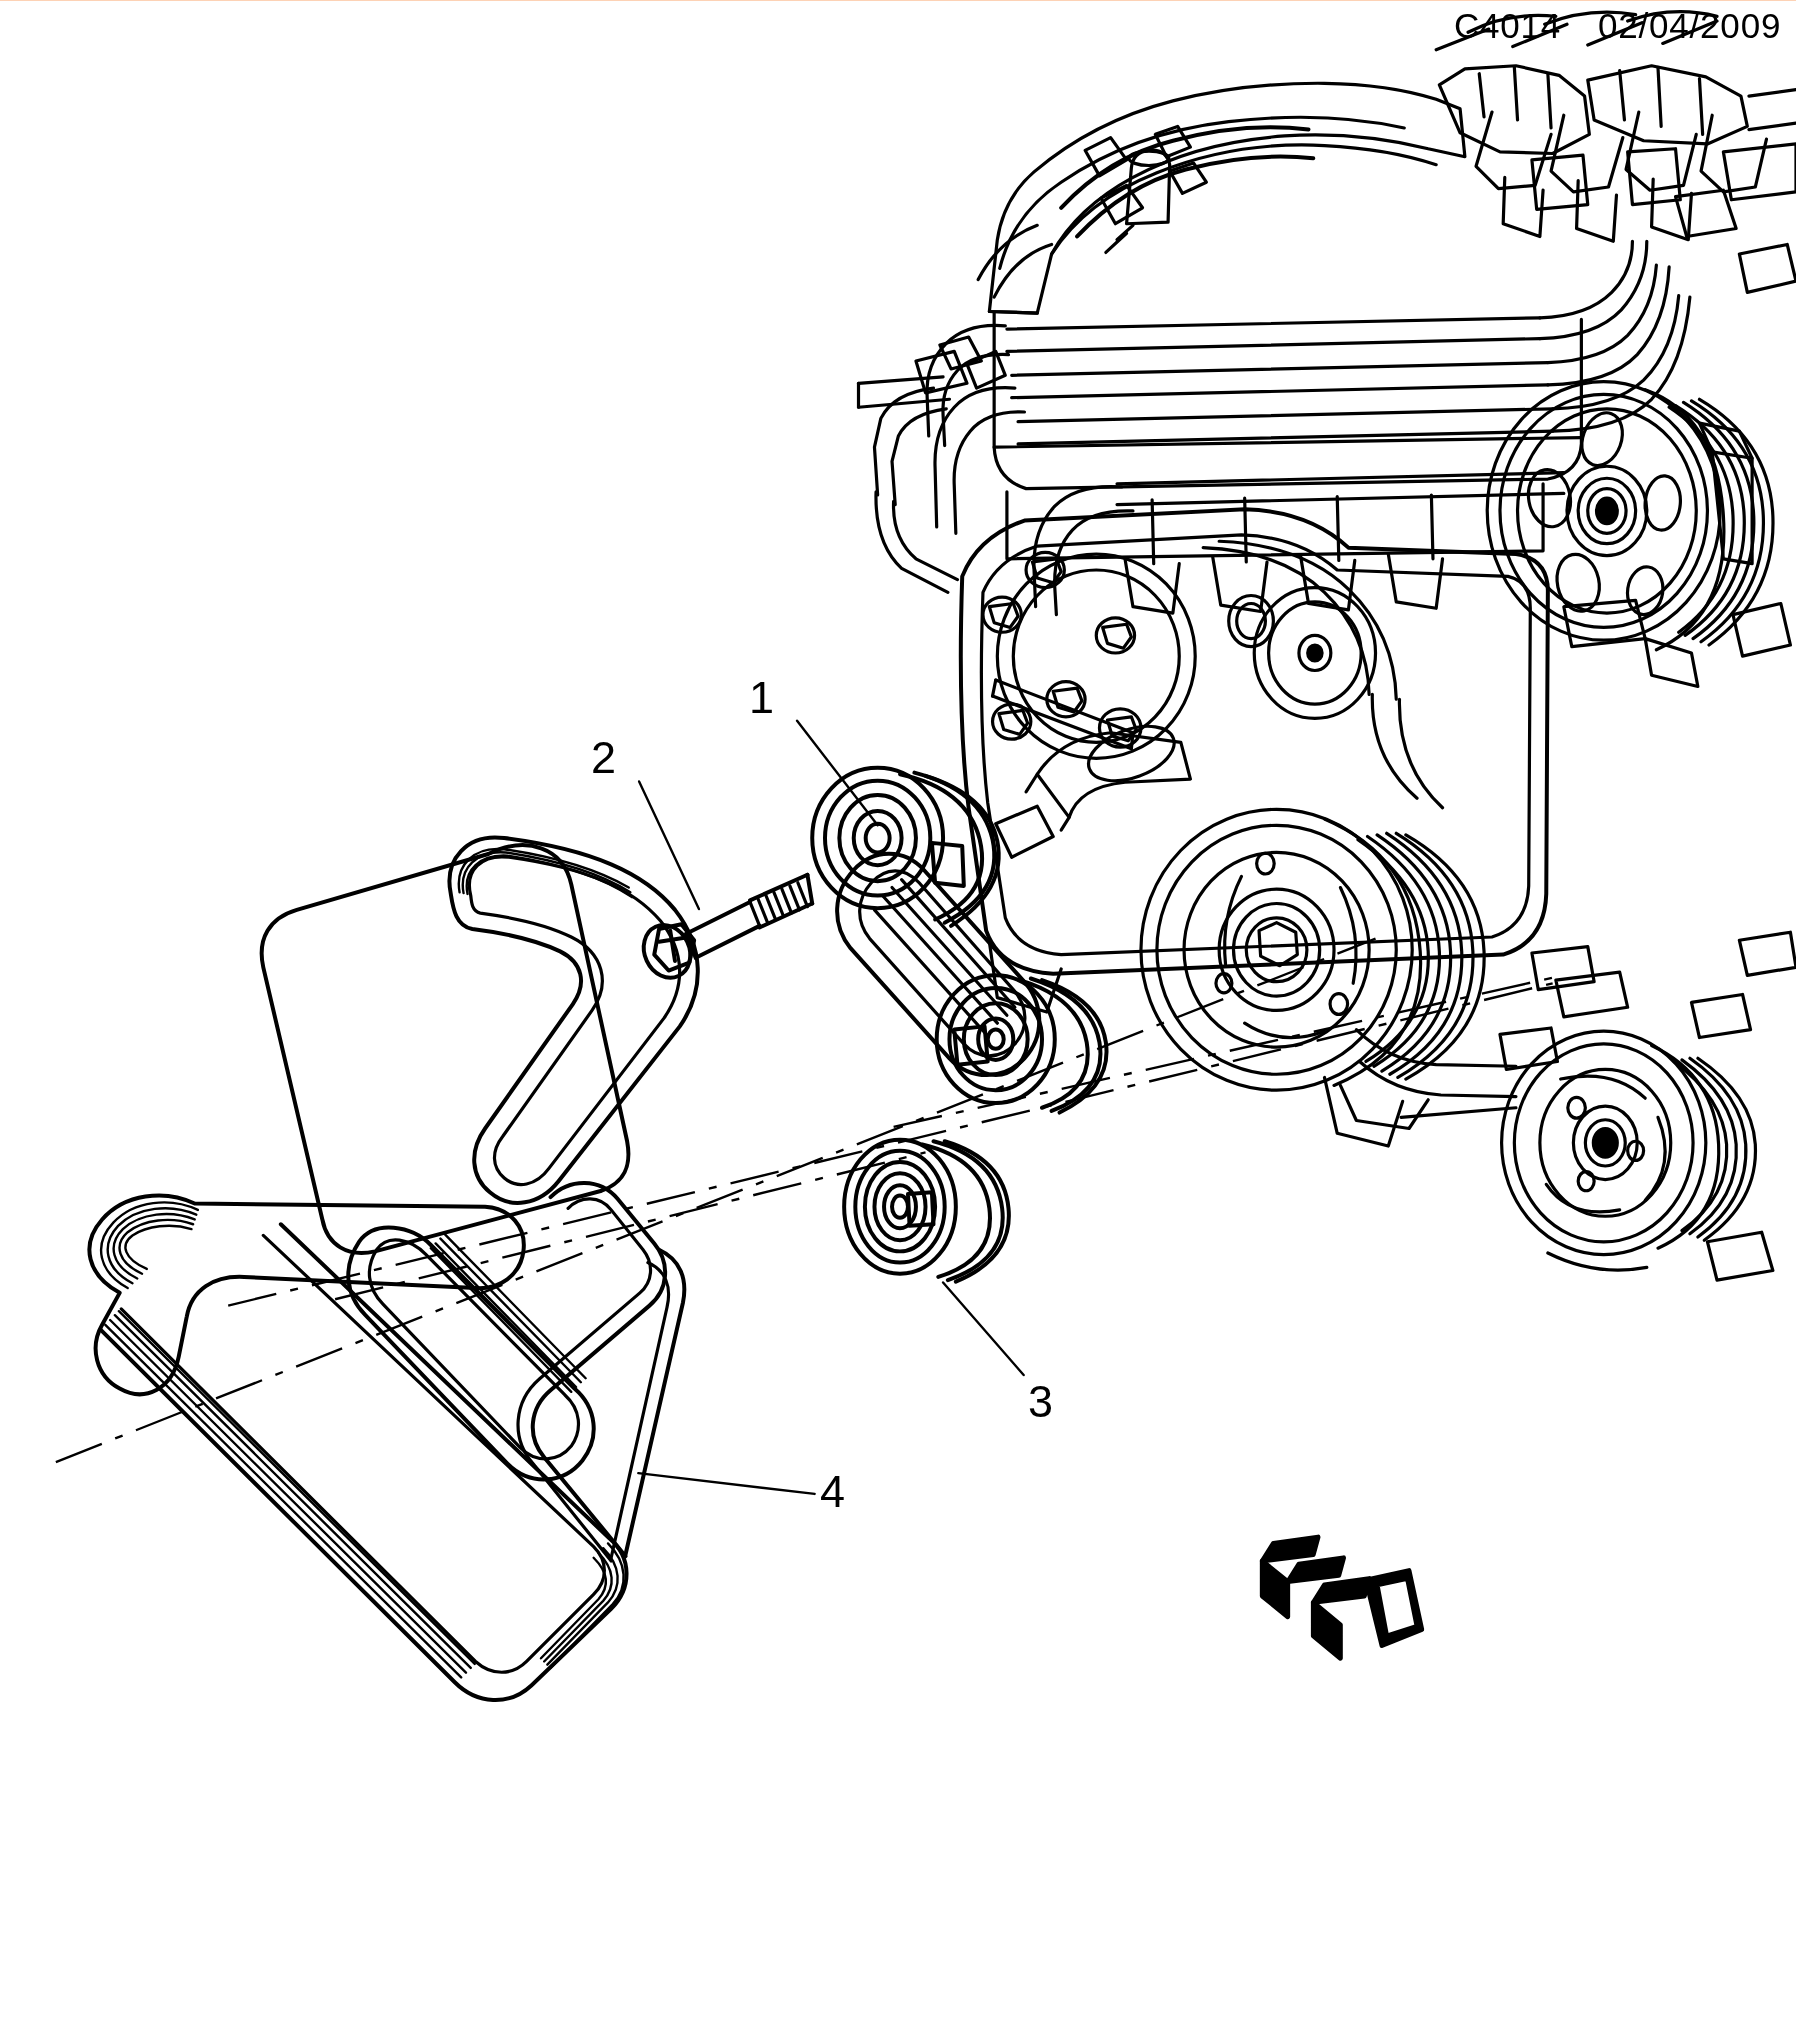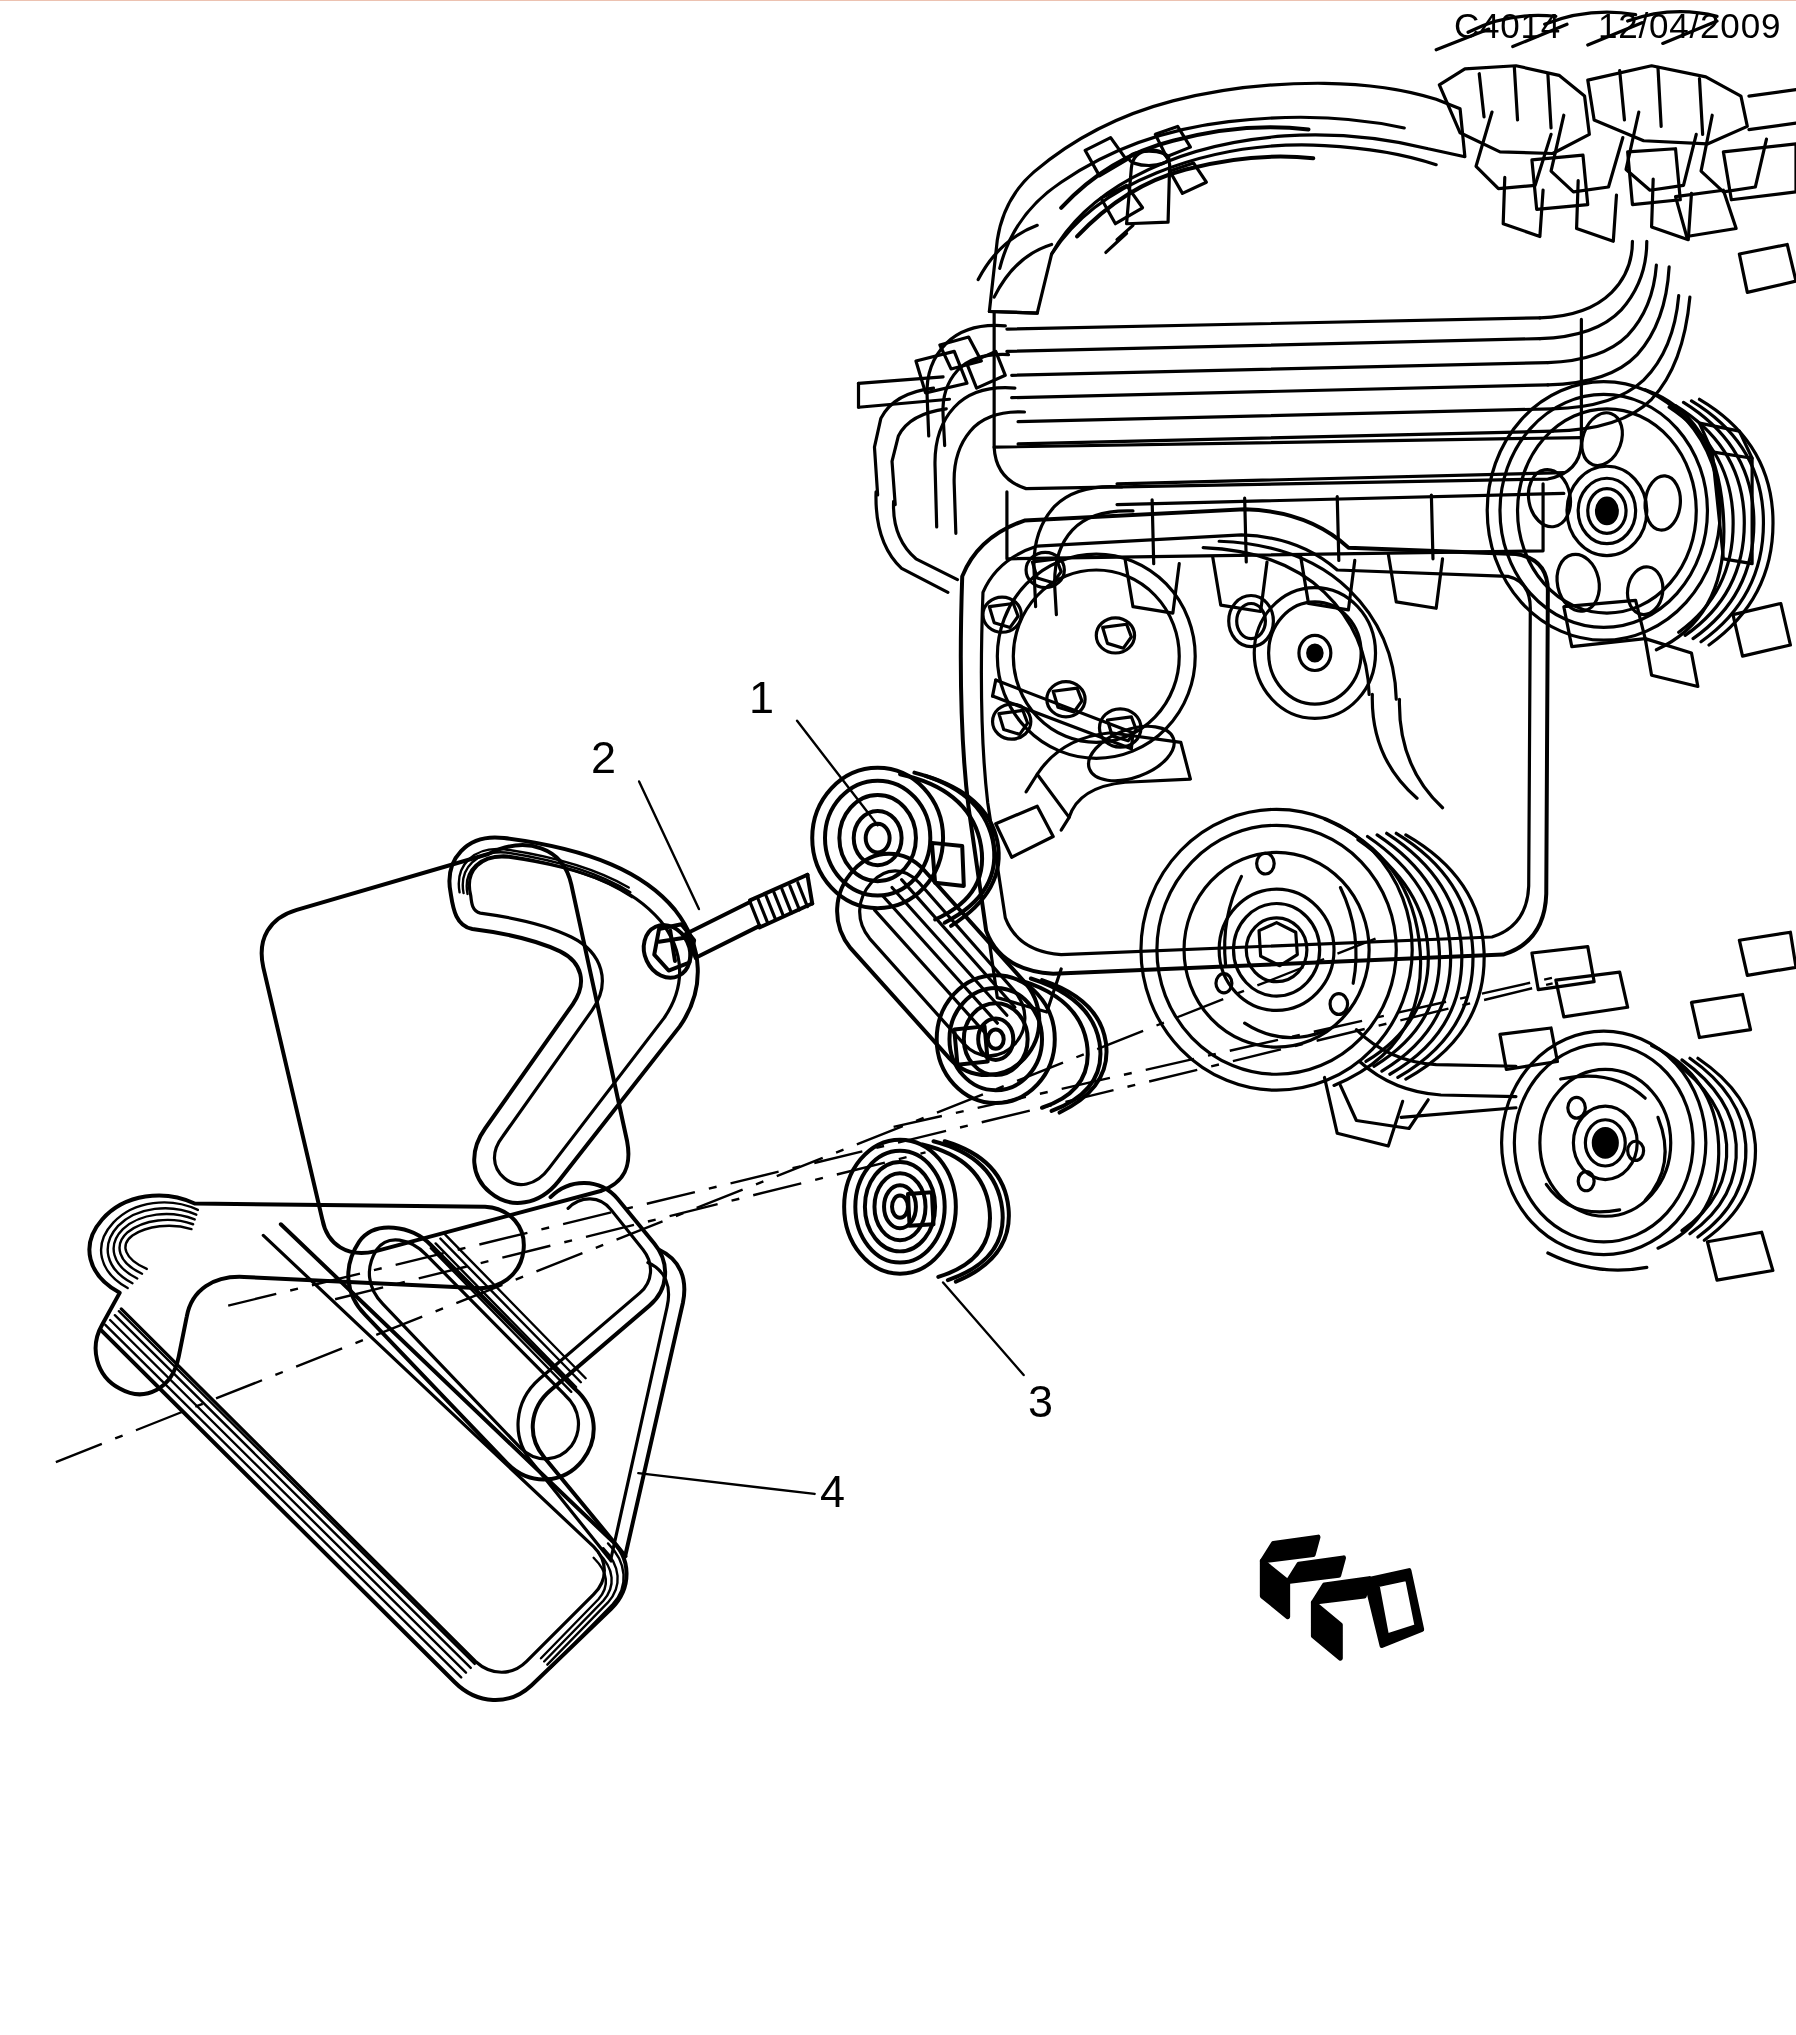--- a/index.html
+++ b/index.html
@@ -9,21 +9,21 @@
     background: #ffffff;
   }
   body {
     font-family: "Liberation Sans", sans-serif;
     color: #000000;
   }
   #page {
     position: relative;
     width: 1796px;
     height: 2036px;
-    background: #c2410c;
+    background: #f97316;
     overflow: hidden;
   }
   #header {
     position: absolute;
     top: 0;
     left: 0;
     width: 1796px;
     height: 56px;
     z-index: 40;
     pointer-events: none;
@@ -63,21 +63,21 @@
   #callout-4 { left: 820px; top: 1469px; }
   svg { display: block; }
 </style>
 </head>
 <body>
 
 <div id="page">
 
   <div id="header">
     <div class="hdr-text" id="hdr-code">C4014</div>
-    <div class="hdr-text" id="hdr-date">12/04/2009</div>
+    <div class="hdr-text" id="hdr-date">02/04/2009</div>
   </div>
 
   <div id="artboard">
     <svg width="1796" height="2036" viewBox="0 0 2251 2551" xmlns="http://www.w3.org/2000/svg">
       <rect x="0" y="0" width="2251" height="2551" fill="#ffffff"></rect>
 
       <defs>
         <g id="ribgrp"></g>
       </defs>
 

